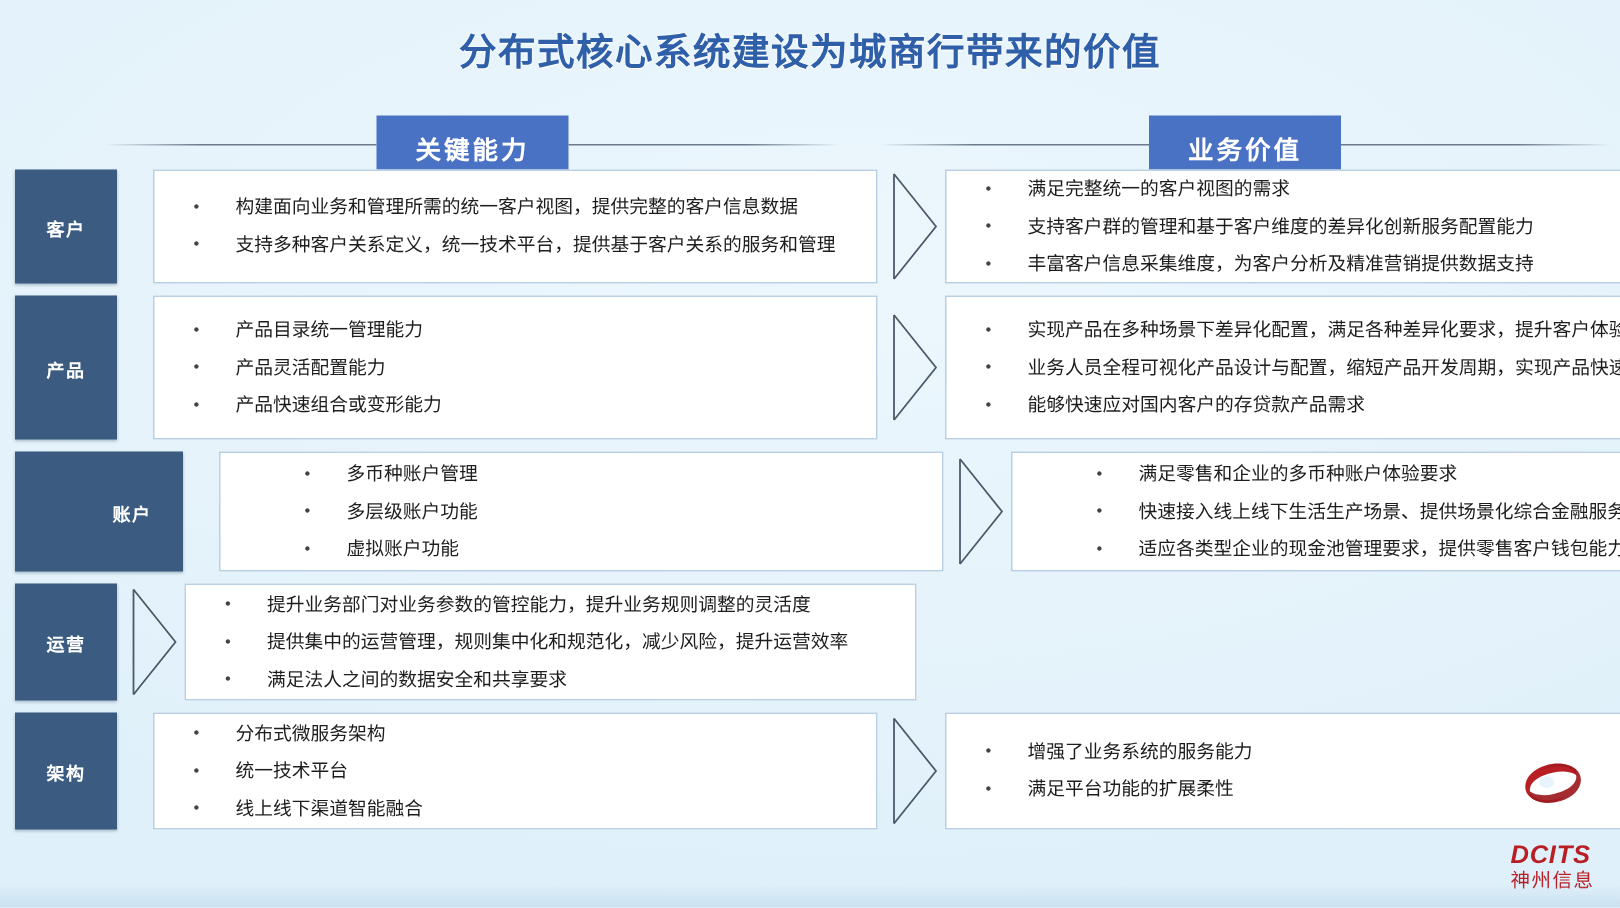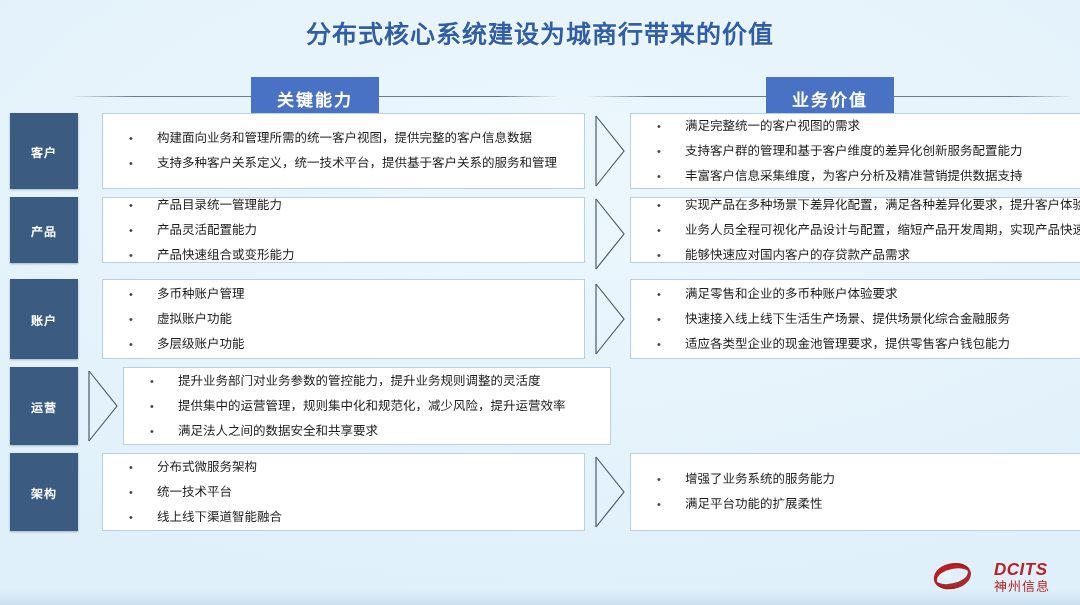--- a/index.html
+++ b/index.html
@@ -145,33 +145,34 @@
     position: absolute;
     left: 12px;
     top: 0;
     font-size: 11px;
     color: #444;
     line-height: 25px;
   }
 
   
   .r0 .panel, .r0 .row-label { height: 76px; }
-  .r1 .panel, .r1 .row-label { height: 66px; }
-  .r2 .panel, .r2 .row-label { height: 80px; }
+  .r1 .panel, .r1 .row-label { height: 96px; }
+  .r2 .panel, .r2 .row-label { height: 80px; padding-left: 44px; }
   .r3 .panel, .r3 .row-label { height: 78px; }
   .r4 .panel, .r4 .row-label { height: 78px; }
 
   
   .logo {
     position: absolute;
-    right: 30px;
+    right: 17px;
     bottom: 12px;
     display: flex;
     align-items: center;
     gap: 23px;
+    flex-direction: column;
   }
   .logo .mark { width: 38px; height: 30px; }
   .logo .words { line-height: 1; }
   .logo .brand-en {
     font-size: 17px;
     font-weight: bold;
     font-style: italic;
     color: #b81f25;
     letter-spacing: 0.5px;
   }
@@ -246,22 +247,22 @@
             <li>业务人员全程可视化产品设计与配置，缩短产品开发周期，实现产品快速创新</li>
             <li>能够快速应对国内客户的存贷款产品需求</li>
           </ul>
         </div>
       </div>
       <div class="row r2">
         <div class="row-label">账户</div>
         <div class="panel left">
           <ul class="bullets">
             <li>多币种账户管理</li>
+            <li>多层级账户功能</li>
             <li>虚拟账户功能</li>
-            <li>多层级账户功能</li>
           </ul>
         </div>
         <div class="arrow">
           <svg viewBox="0 0 34 74" width="34" height="74" aria-hidden="true">
             <polyline points="3,2 31,37 3,72" fill="none" stroke="#4b5b6b" stroke-width="1.2"></polyline>
             <line x1="3" y1="2" x2="3" y2="72" stroke="#4b5b6b" stroke-width="1.2"></line>
           </svg>
         </div>
         <div class="panel right">
           <ul class="bullets">

